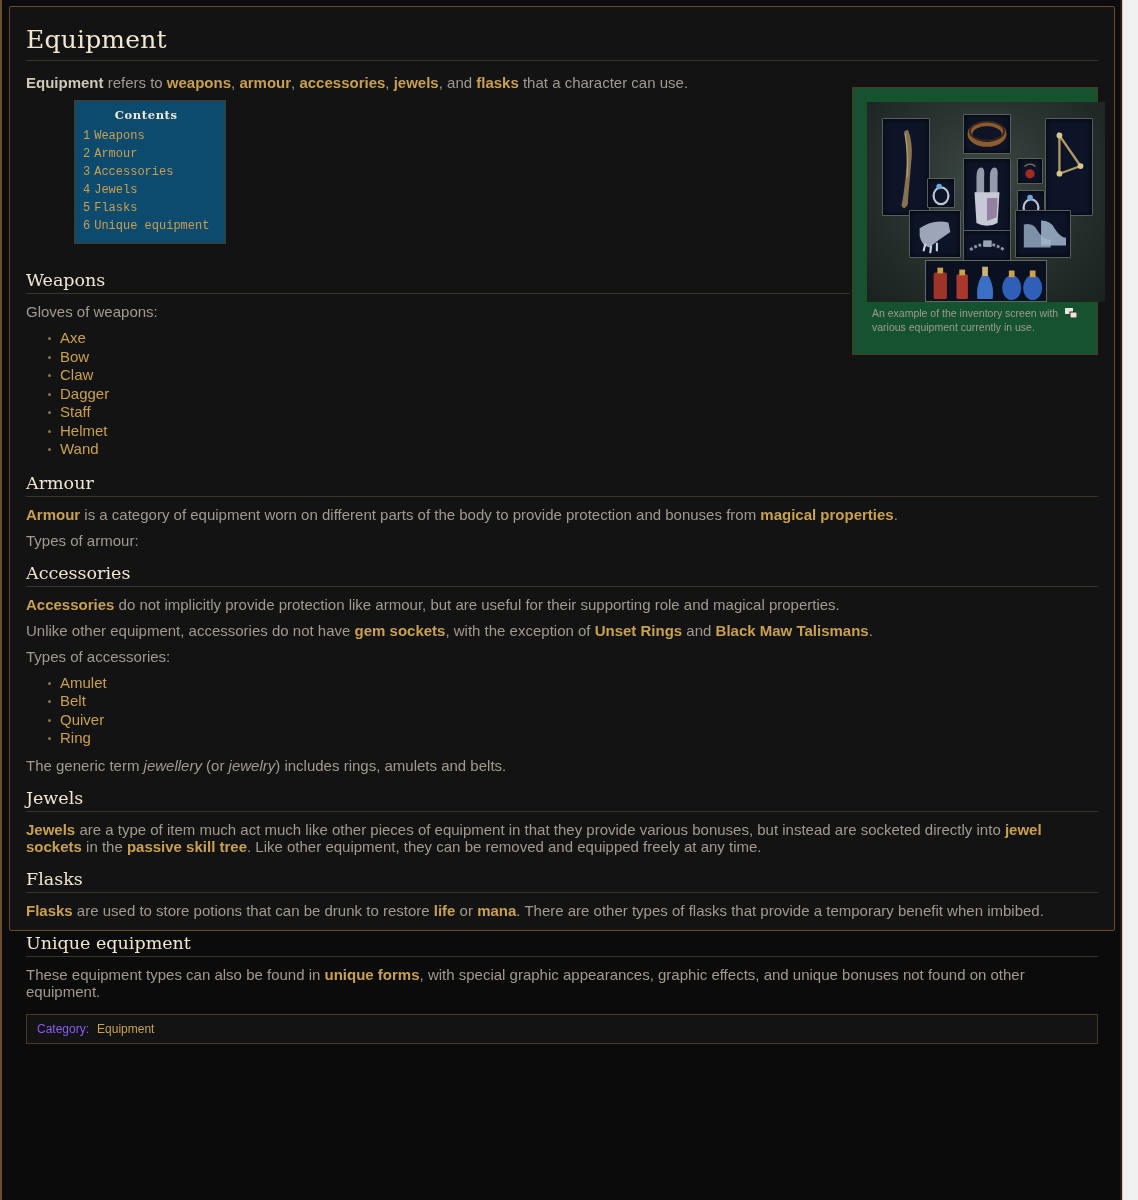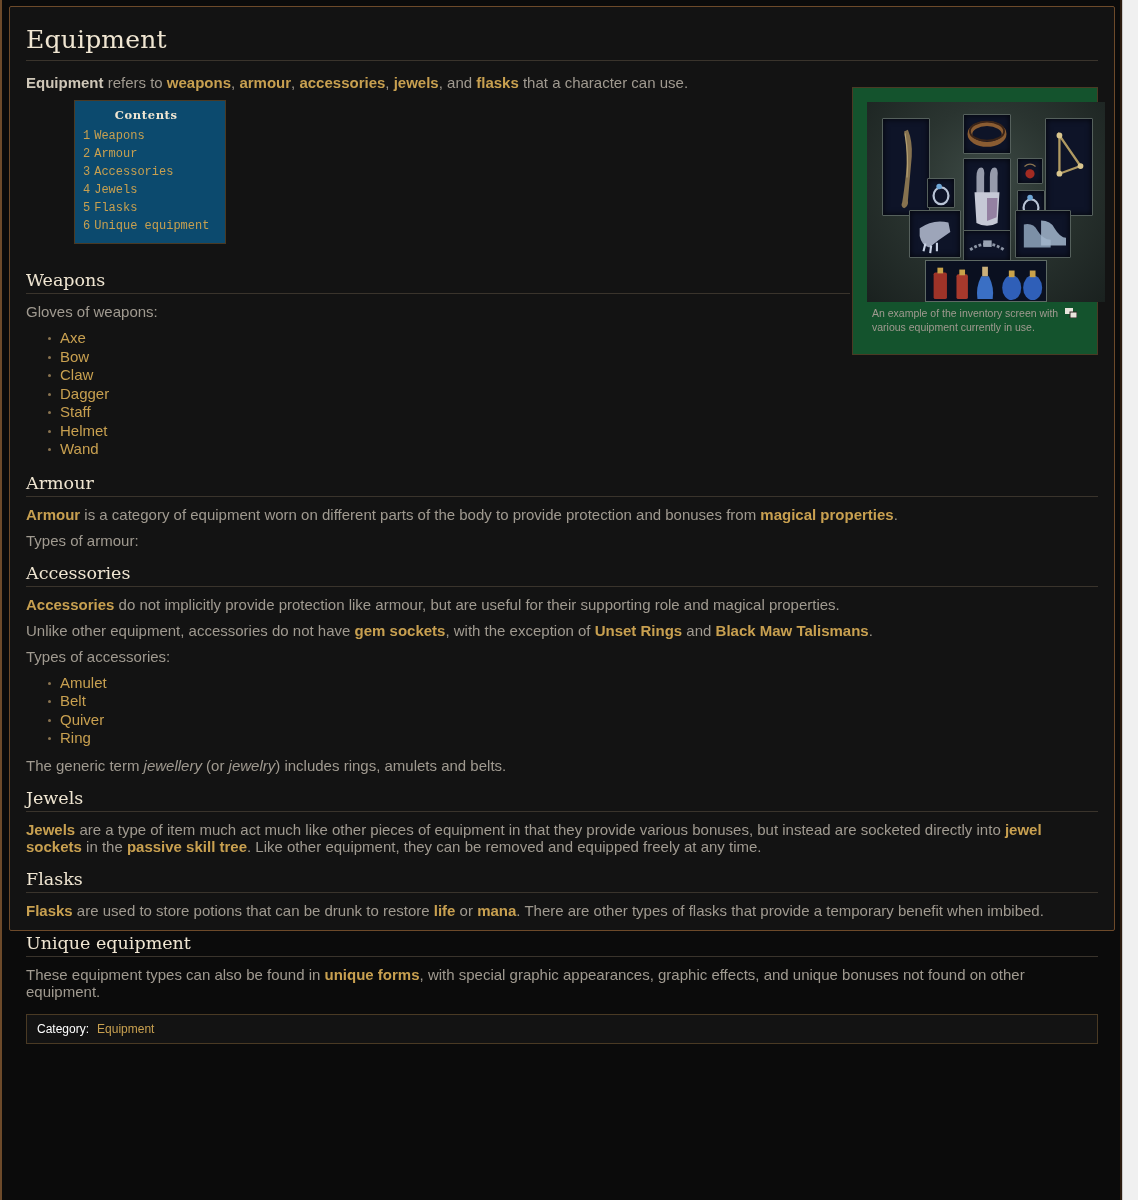--- a/index.html
+++ b/index.html
@@ -180,21 +180,21 @@
 
   
   #catbox {
     border: 1px solid #4a3a24;
     background: #131313;
     padding: 7px 10px;
     margin-top: 14px;
     font-size: 12px;
     color: #c8a050;
   }
-  #catbox .cat-label { color: #ffffff; }
+  #catbox .cat-label { color: #8b5cf6; }
   #catbox .cat-val { color: #c8a050; margin-left: 8px; text-decoration: none; }
 
   #main-col { width: 824px; }
   .wide { width: 1072px; }
 </style>
 </head>
 <body>
 
 <div id="page-frame">
   <div id="content-box">

